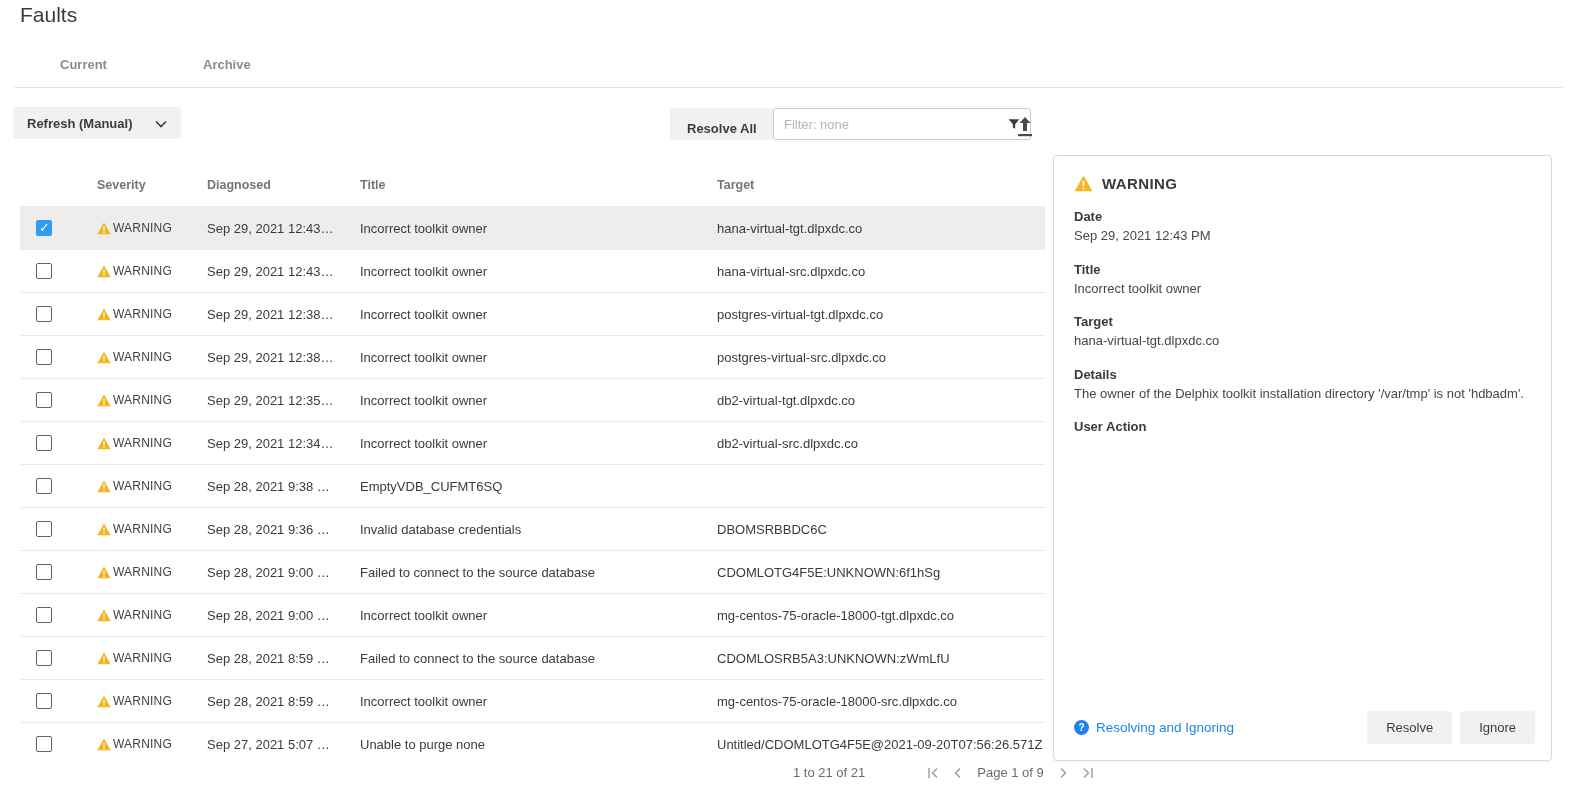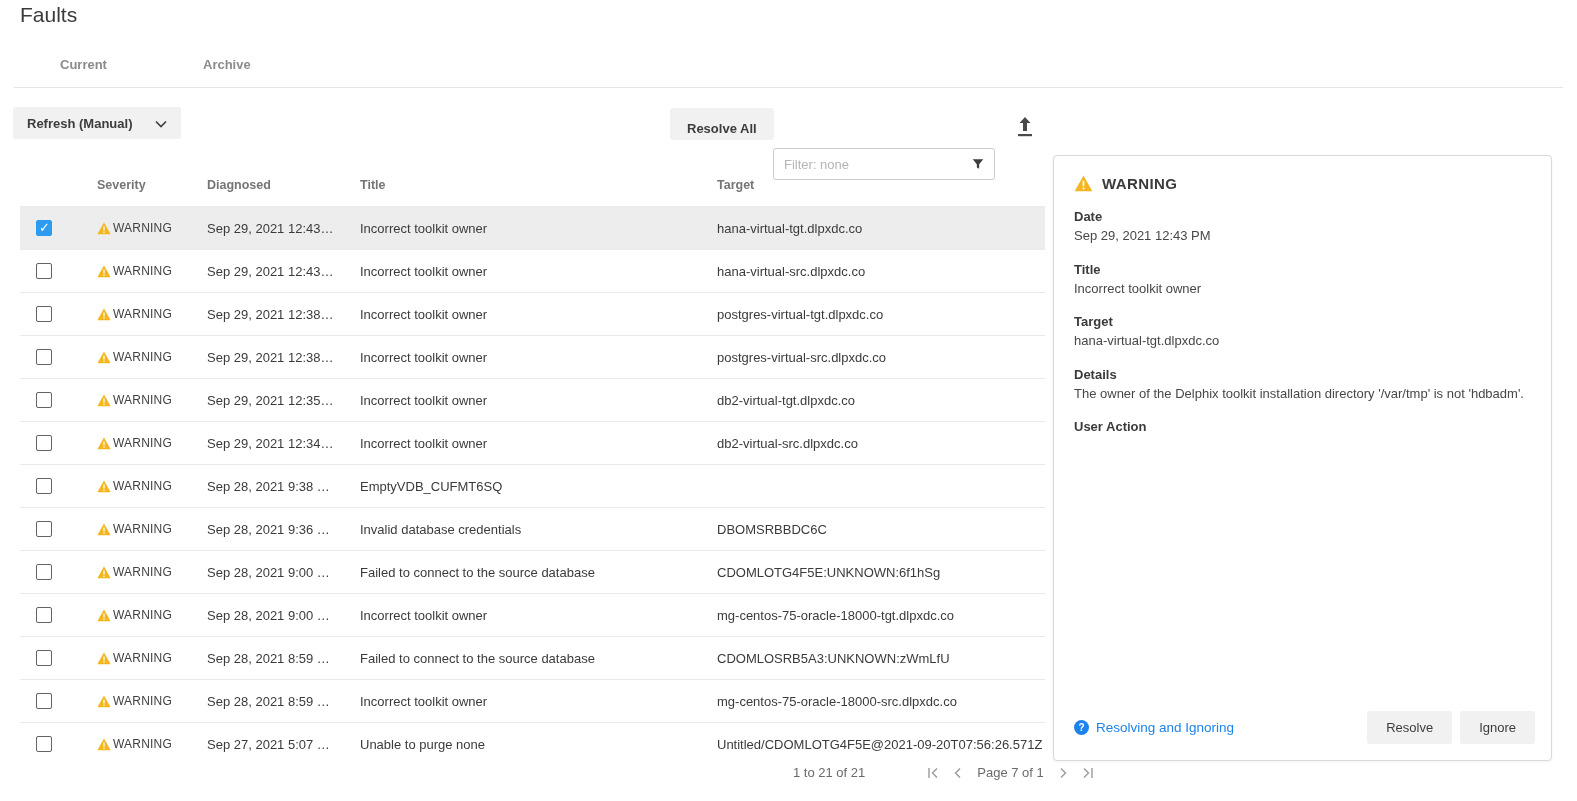--- a/index.html
+++ b/index.html
@@ -17,22 +17,22 @@
   .tab-archive { left:203px; }
   .tabs-divider { position:absolute; top:87px; left:14px; right:14px; height:1px; background:#e4e4e4; }
 
   
   .btn { background:#f1f1f2; border:none; border-radius:3px; font-size:13px; color:#3c3c3c;
          font-family:inherit; cursor:pointer; }
   .refresh-btn { position:absolute; left:13px; top:107px; width:168px; height:21px;
                  display:flex; align-items:center; justify-content:space-between; padding:16px 14px; font-weight:600; }
   .refresh-btn svg { flex:0 0 auto; }
   .resolve-all-btn { position:absolute; left:670px; top:108px; height:32px; padding:13px 17px; font-weight:600; }
-  .filter-wrap { position:absolute; left:773px; top:108px; width:222px; height:32px;
-                 border:1px solid #ccc; border-radius:3px; background:#fff; display:flex; align-items:center;margin-top:40px; }
+  .filter-wrap { position:absolute; left:773px; top:108px; width:258px; height:32px;
+                 border:1px solid #ccc; border-radius:3px; background:#fff; display:flex; align-items:center; }
   .filter-input { flex:1; border:none; outline:none; height:100%; padding:0 8px 0 10px;
                   font-size:13px; font-family:inherit; color:#3b3b3b; background:transparent; }
   .filter-input::placeholder { color:#b5b5b5; }
   .funnel-icon { flex:0 0 auto; margin-right:9px; display:flex; }
   .export-icon { position:absolute; left:1013px; top:114px; width:24px; height:26px;
                  display:flex; align-items:center; justify-content:center; cursor:pointer; }
 
   
   .fault-table { position:absolute; left:20px; top:163px; width:1025px; height:589px; overflow:hidden; }
   .trow, .thead { display:flex; align-items:center; width:100%; }
@@ -408,21 +408,21 @@
         <svg width="13" height="12" viewBox="0 0 13 12">
             <line x1="2" y1="1" x2="2" y2="11" stroke="#9a9a9a" stroke-width="1.4"></line>
             <polyline points="10,1.5 5.5,6 10,10.5" fill="none" stroke="#9a9a9a" stroke-width="1.4"></polyline>
           </svg>
       </span>
       <span class="pg-btn">
         <svg width="9" height="12" viewBox="0 0 9 12">
             <polyline points="7,1.5 2.5,6 7,10.5" fill="none" stroke="#9a9a9a" stroke-width="1.4"></polyline>
           </svg>
       </span>
-      <span class="page-label">Page 7 of 1</span>
+      <span class="page-label">Page 1 of 9</span>
       <span class="pg-btn">
         <svg width="9" height="12" viewBox="0 0 9 12">
             <polyline points="2,1.5 6.5,6 2,10.5" fill="none" stroke="#9a9a9a" stroke-width="1.4"></polyline>
           </svg>
       </span>
       <span class="pg-btn">
         <svg width="13" height="12" viewBox="0 0 13 12">
             <polyline points="3,1.5 7.5,6 3,10.5" fill="none" stroke="#9a9a9a" stroke-width="1.4"></polyline>
             <line x1="11" y1="1" x2="11" y2="11" stroke="#9a9a9a" stroke-width="1.4"></line>
           </svg>

